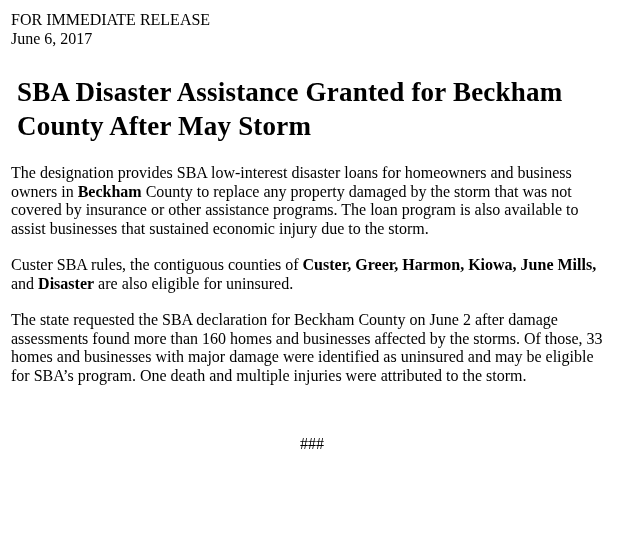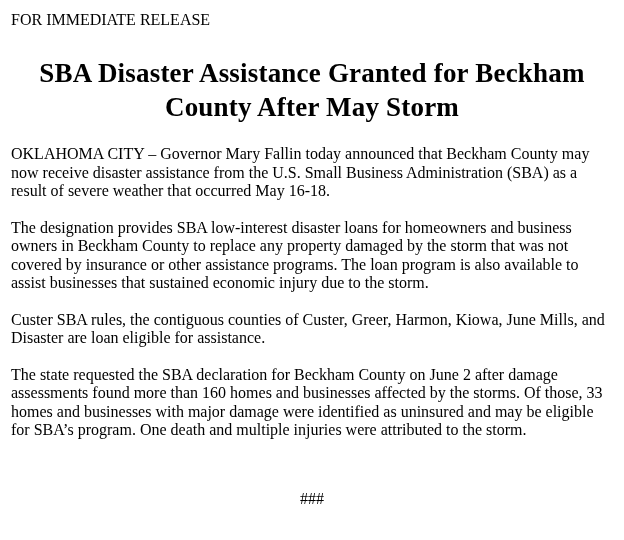--- a/index.html
+++ b/index.html
@@ -25,50 +25,49 @@
     font-size: 16px;
     line-height: 19px;
   }
   .release-date {
     font-size: 16px;
     line-height: 19px;
   }
   .doc-title {
     font-size: 27px;
     font-weight: bold;
-    text-align: center;
     line-height: 34px;
     margin: 27px 6px 21px 6px;
     letter-spacing: 0.2px;
   }
   .doc-body p {
     font-size: 16px;
     line-height: 18.5px;
     margin: 0 0 18px 0;
   }
   .doc-body b {
-    font-weight: normal;
+    font-weight: bold;
   }
   .end-mark {
     text-align: center;
     font-size: 16px;
     margin-top: 50px;
   }
 </style>
 </head>
 <body>
 
 <div class="page">
   <header>
     <div class="release-line">FOR IMMEDIATE RELEASE</div>
+    <div class="release-date">June 6, 2017</div>
   </header>
 
   <h1 class="doc-title">SBA Disaster Assistance Granted for Beckham County After May Storm</h1>
 
   <div class="doc-body">
-      <p><span>OKLAHOMA CITY – Governor Mary Fallin today announced that Beckham County may now receive disaster assistance from the U.S. Small Business Administration (SBA) as a result of severe weather that occurred May 16-18.</span></p>
       <p><span>The designation provides SBA low-interest disaster loans for homeowners and business owners in </span><b>Beckham</b><span> County to replace any property damaged by the storm that was not covered by insurance or other assistance programs. The loan program is also available to assist businesses that sustained economic injury due to the storm.</span></p>
-      <p><span>Custer SBA rules, the contiguous counties of </span><b>Custer, Greer, Harmon, Kiowa, June Mills,</b><span> and </span><b>Disaster</b><span> are loan eligible for assistance.</span></p>
+      <p><span>Custer SBA rules, the contiguous counties of </span><b>Custer, Greer, Harmon, Kiowa, June Mills,</b><span> and </span><b>Disaster</b><span> are also eligible for uninsured.</span></p>
       <p><span>The state requested the SBA declaration for Beckham County on June 2 after damage assessments found more than 160 homes and businesses affected by the storms. Of those, 33 homes and businesses with major damage were identified as uninsured and may be eligible for SBA’s program. One death and multiple injuries were attributed to the storm.</span></p>
     </div>
 
   <div class="end-mark">###</div>
 </div>
 
 </body></html>

